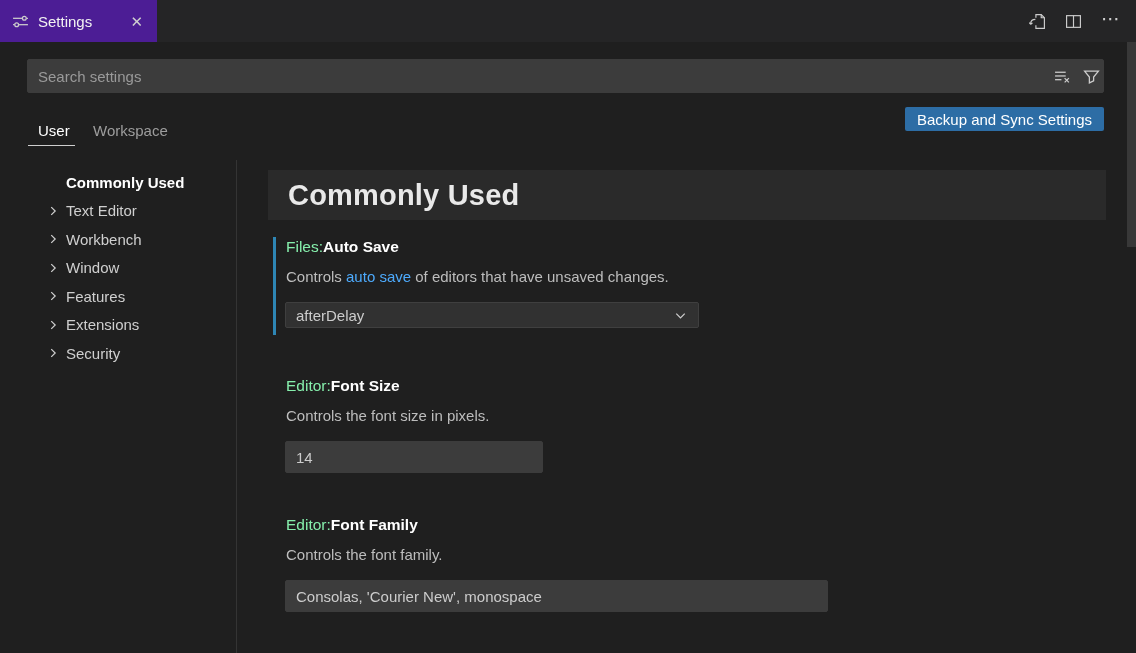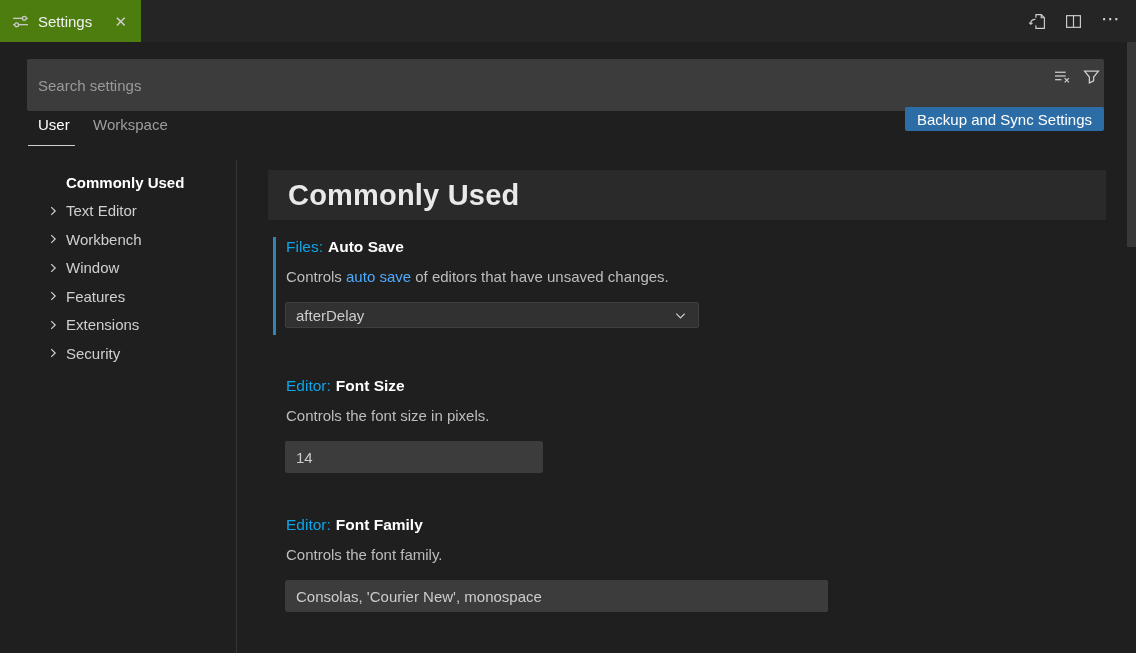--- a/index.html
+++ b/index.html
@@ -1,38 +1,38 @@
 <!DOCTYPE html>
 <html><head>
 <meta charset="utf-8">
 <style>
   * { margin:0; padding:0; box-sizing:border-box; }
   body { background:#000; font-family:"Liberation Sans","DejaVu Sans",sans-serif; }
   .screen { position:relative; width:1136px; height:653px; background:#1f1f1f; overflow:hidden; color:#ccc; }
 
   
   .tabbar { position:absolute; top:0; left:0; width:1136px; height:42px; background:#252526; }
-  .tab { position:absolute; top:0; left:0; width:141px; height:42px; background:#4d7c0f;
+  .tab { position:absolute; top:0; left:0; width:157px; height:42px; background:#4c1d95;
          display:flex; align-items:center; padding:0 12px; gap:9px; cursor:pointer; }
   .tab-label { color:#f2f2f2; font-size:15px; }
   .tab-close { margin-left:auto; color:#cfcfcf; font-size:15px; line-height:1; padding:2px; }
   .tab-actions { position:absolute; top:0; right:14px; height:42px; display:flex; align-items:center; gap:19px; }
   .icon16 { width:17px; height:17px; display:inline-block; }
   .ellipsis { color:#cfcfcf; font-size:19px; letter-spacing:2px; line-height:1; padding-bottom:6px; }
 
   
-  .search-input { position:absolute; left:27px; top:59px; width:1077px; height:52px;
+  .search-input { position:absolute; left:27px; top:59px; width:1077px; height:34px;
                   background:#3c3c3c; border:1px solid #3c3c3c; border-radius:2px;
                   color:#cccccc; font-size:15px; padding:0 70px 0 10px; outline:none;
                   font-family:"Liberation Sans","DejaVu Sans",sans-serif; }
   .search-input::placeholder { color:#9a9a9a; }
   .search-icons { position:absolute; top:59px; right:36px; height:34px; display:flex; align-items:center; gap:12px; }
 
   
-  .scope-tab { position:absolute; font-size:15px; cursor:pointer; }
+  .scope-tab { position:absolute; font-size:15px; cursor:pointer;margin-top:6px; }
   .scope-user { left:38px; top:116px; color:#ffffff; }
   .scope-underline { position:absolute; left:28px; top:145px; width:47px; height:1px; background:#cfcfcf; }
   .scope-workspace { left:93px; top:116px; color:#9d9d9d; }
   .backup-btn { position:absolute; left:905px; top:107px; width:199px; height:24px;
                 background:#2d6da5; color:#ffffff; font-size:15px; border:none; border-radius:2px;
                 cursor:pointer; font-family:"Liberation Sans","DejaVu Sans",sans-serif; }
 
   
   .sidebar { position:absolute; left:0; top:168px; width:236px; list-style:none; }
   .side-item { height:28.5px; display:flex; align-items:center; padding-left:46px; font-size:15px;
@@ -40,21 +40,21 @@
   .side-item .chev { width:20px; height:14px; display:inline-block; flex:0 0 20px; }
   .side-item.selected { color:#ffffff; font-weight:bold; }
   .v-divider { position:absolute; left:236px; top:160px; width:1px; height:493px; background:#343434; }
 
   
   .content-header { position:absolute; left:268px; top:170px; width:838px; height:50px;
                     background:#2a2a2a; display:flex; align-items:center; padding-left:20px; }
   .content-title { font-size:29px; font-weight:600; color:#e9e9e9; letter-spacing:0.2px; }
 
   .setting-label { position:absolute; left:286px; font-size:15.5px; }
-  .setting-cat { color:#0ea5e9; margin-right:5px; }
+  .setting-cat { color:#86efac; }
   .setting-name { color:#ffffff; font-weight:bold; }
   .setting-desc { position:absolute; left:286px; font-size:15px; color:#bdbdbd; }
   .setting-desc a { color:#4daafc; text-decoration:none; cursor:pointer; }
   .modified-bar { position:absolute; left:273px; width:3px; background:#2e86b5; }
 
   .select-box { position:absolute; left:285px; width:414px; height:22px; background:#313131;
                 border:1px solid #3f3f3f; border-radius:2px; display:flex; align-items:center;
                 padding:12px 10px; font-size:15px; color:#cccccc; cursor:pointer; }
   .select-box .chev-down { margin-left:auto; width:15px; height:15px; }
   .text-input { position:absolute; left:285px; height:32px; background:#3c3c3c; border:1px solid #3c3c3c;

